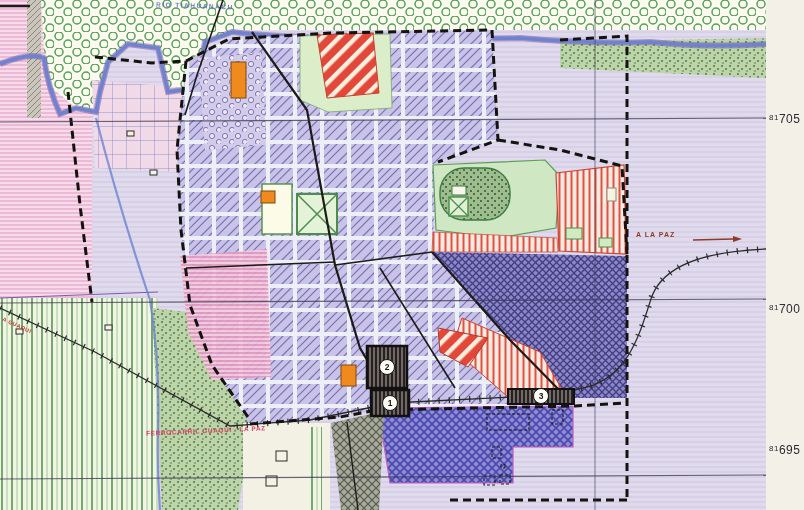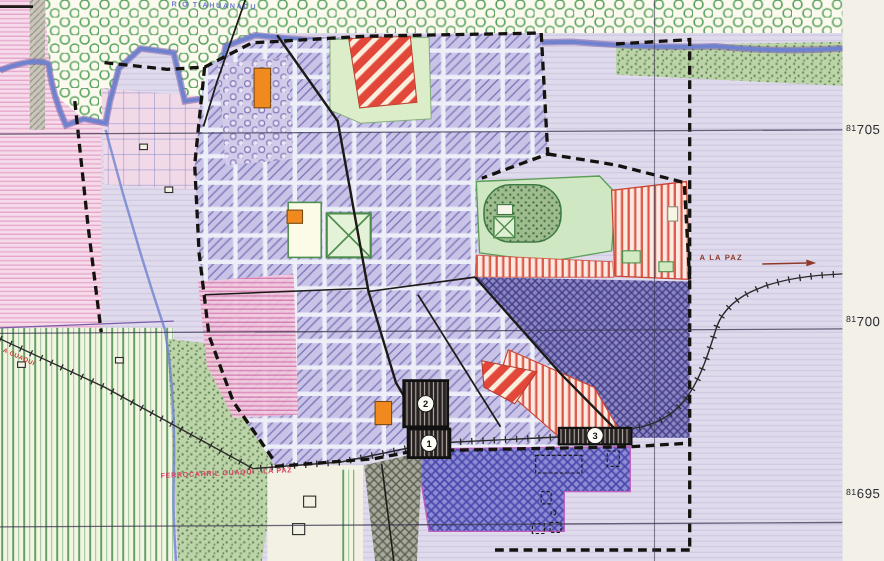--- a/index.html
+++ b/index.html
@@ -12,21 +12,21 @@
   .lbl-rio{left:156px;top:2px;font-size:6.5px;font-weight:bold;letter-spacing:1.5px;
     color:#5566c4;transform:rotate(2deg);opacity:.85;}
   .lbl-lapaz{left:636px;top:231px;font-size:7px;font-weight:bold;letter-spacing:1px;color:#8e3a28;}
   .lbl-ferro{left:146px;top:427px;font-size:6.5px;font-weight:bold;letter-spacing:.6px;
     color:#d63f63;transform:rotate(-2.5deg);}
   .lbl-guaqui{left:4px;top:316px;font-size:5.5px;font-weight:bold;color:#c03a30;
     transform:rotate(24deg);transform-origin:left top;letter-spacing:.5px;}
   .gridlabel{position:absolute;left:769px;color:#2d2b33;}
   .gridlabel .pfx{font-size:8px;vertical-align:3px;letter-spacing:.5px;}
   .gridlabel .val{font-size:12px;letter-spacing:.5px;}
-  .gl-705{top:109px;} .gl-700{top:283px;} .gl-695{top:440px;}
+  .gl-705{top:109px;} .gl-700{top:299px;} .gl-695{top:440px;}
   .mk{position:absolute;width:14px;height:14px;border-radius:50%;
     background:#fdfdf6;border:1.6px solid #141414;color:#141414;
     font-size:8.5px;font-weight:bold;text-align:center;line-height:14px;}
   .mk2{left:379px;top:359px;} .mk1{left:382px;top:395px;} .mk3{left:533px;top:388px;}
 </style>
 </head>
 <body>
 
 <div class="stage">
 <svg width="804" height="510" viewBox="0 0 804 510">

